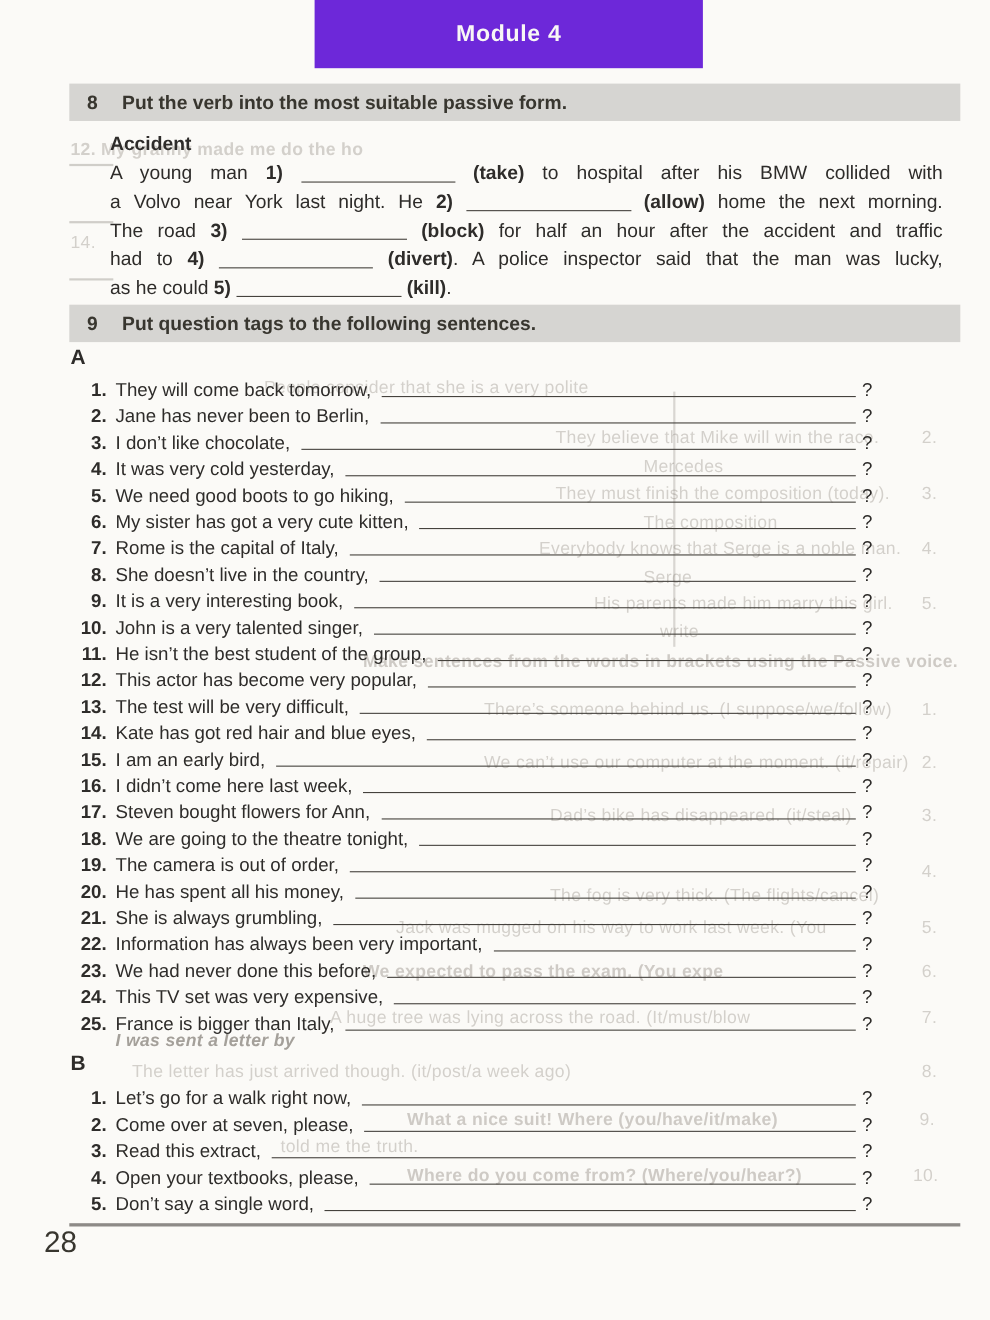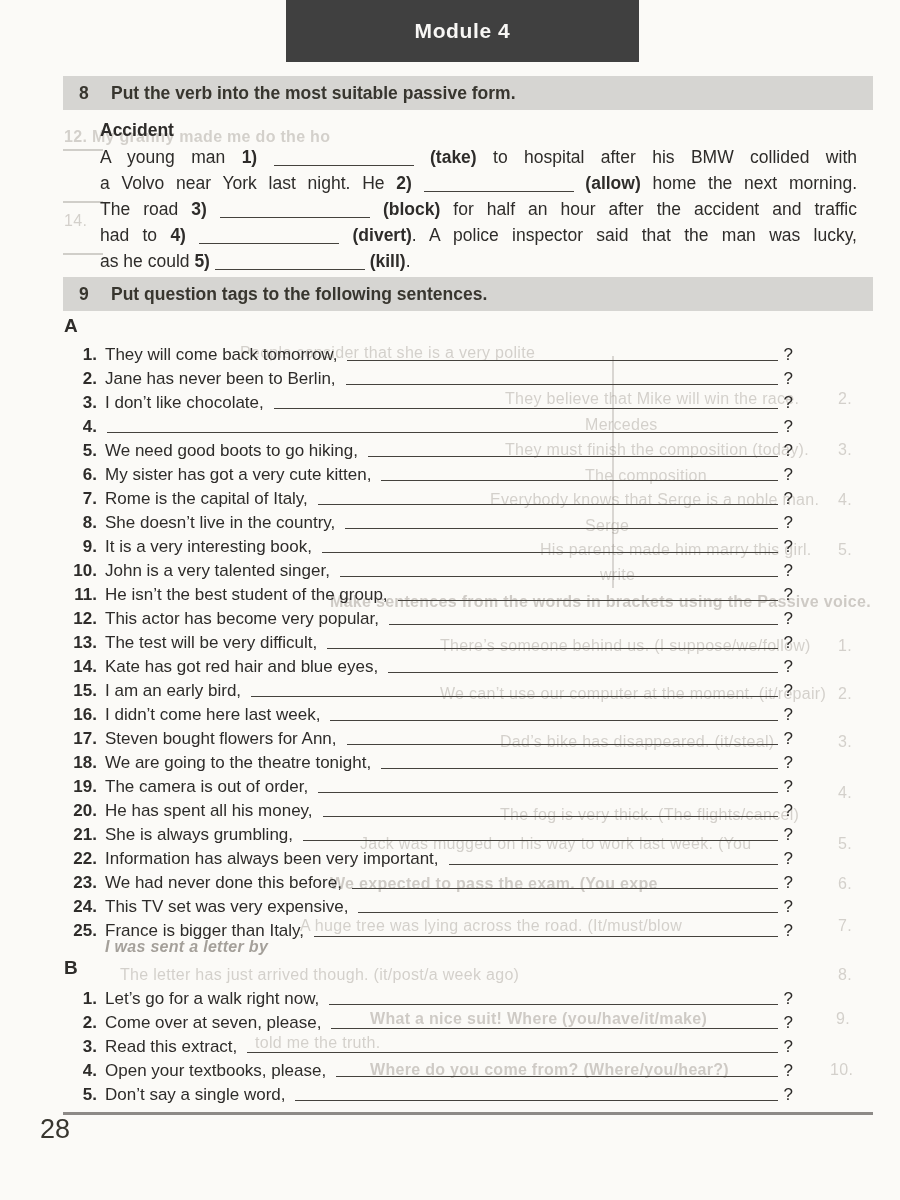--- a/index.html
+++ b/index.html
@@ -1,20 +1,20 @@
 <!DOCTYPE html>
 <html><head>
 <meta charset="utf-8">
 <style>
   html,body{margin:0;padding:0;background:#e9e7e3;}
   .page{position:relative;width:900px;height:1200px;background:#fbfaf7;
         font-family:"Liberation Sans",sans-serif;color:#2e2c2a;overflow:hidden;}
   .content{position:relative;z-index:2;}
   
-  .module-box{position:absolute;left:286px;top:0;width:353px;height:62px;background:#404040;
+  .module-box{position:absolute;left:286px;top:0;width:353px;height:62px;background:#6d28d9;
               display:flex;align-items:center;justify-content:center;}
   .module-box span{color:#f8f7f5;font-size:21px;font-weight:bold;letter-spacing:.6px;}
   
   .section-bar{position:absolute;left:63px;width:810px;height:34px;background:#d6d5d2;
                display:flex;align-items:center;font-weight:bold;color:#38362f;font-size:17.5px;}
   .section-bar .num{flex:none;width:32px;padding-left:16px;}
   #bar8{top:76px;} #bar9{top:277px;}
   
   .passage{position:absolute;left:100px;top:119px;width:757px;}
   .passage-title{font-weight:bold;font-size:17.5px;line-height:22px;}
@@ -136,20 +136,21 @@
           <span class="qmark">?</span>
         </li>
         <li class="qrow">
           <span class="num">3.</span>
           <span class="sentence">I don’t like chocolate,</span>
           <span class="fill"></span>
           <span class="qmark">?</span>
         </li>
         <li class="qrow">
           <span class="num">4.</span>
+          <span class="sentence">It was very cold yesterday,</span>
           <span class="fill"></span>
           <span class="qmark">?</span>
         </li>
         <li class="qrow">
           <span class="num">5.</span>
           <span class="sentence">We need good boots to go hiking,</span>
           <span class="fill"></span>
           <span class="qmark">?</span>
         </li>
         <li class="qrow">

